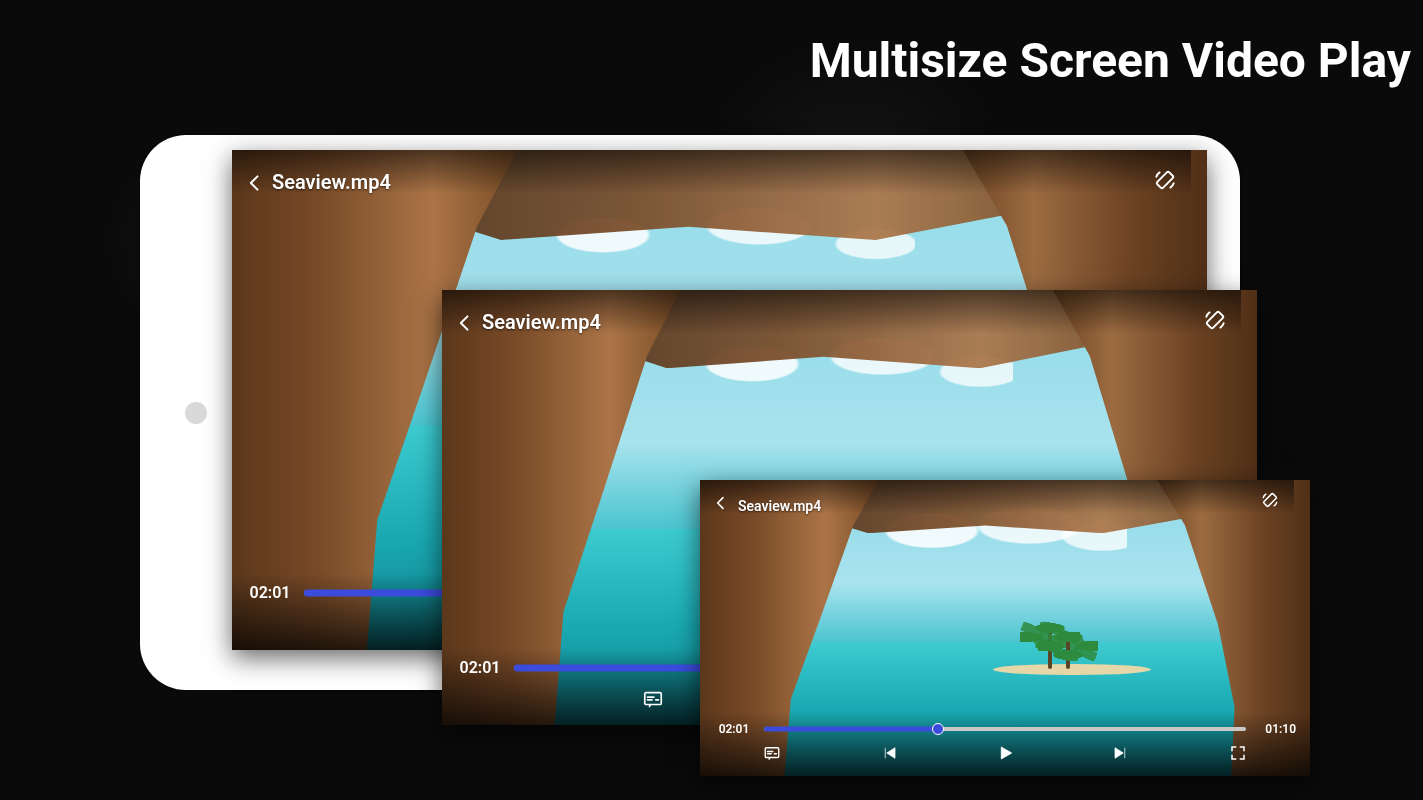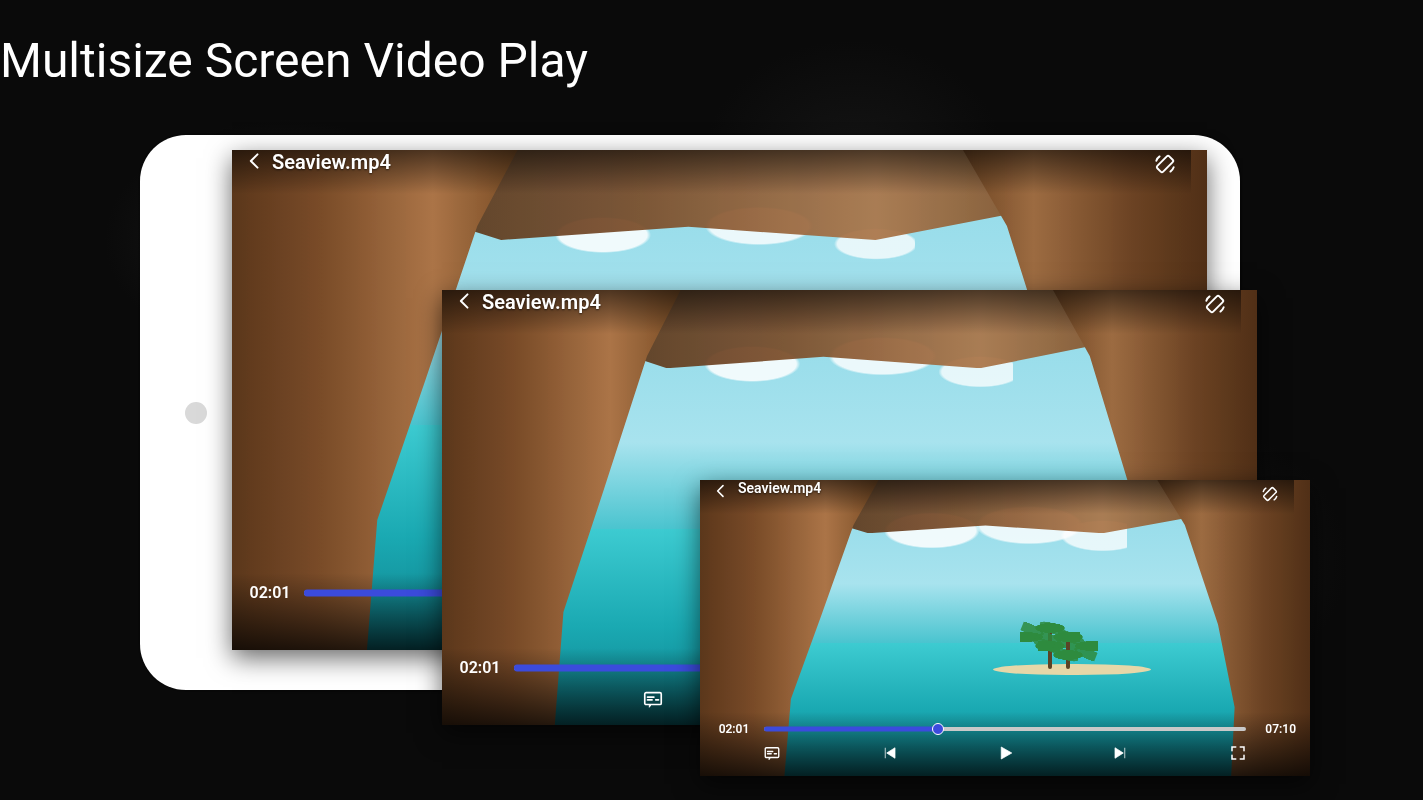--- a/index.html
+++ b/index.html
@@ -6,22 +6,22 @@
     body {
       width:1423px; height:800px;
       background:
         radial-gradient(ellipse 300px 200px at 20% 30%, rgba(40,40,40,.6), transparent 60%),
         radial-gradient(ellipse 350px 250px at 80% 70%, rgba(35,35,35,.5), transparent 60%),
         radial-gradient(ellipse 250px 200px at 60% 20%, rgba(30,30,30,.5), transparent 60%),
         #0a0a0a;
       overflow:hidden; position:relative;
     }
     .heading {
-      position:absolute; top:32px; left:0; right:4px; text-align:left;
-      color:#fff; font-size:48px; font-weight:400;
+      position:absolute; top:32px; left:0; right:12px; text-align:right;
+      color:#fff; font-size:48px; font-weight:700;
     }
     
     .phone {
       position:absolute; left:140px; top:135px; width:1100px; height:555px;
       background:#fff; border-radius:46px;
       box-shadow:0 0 0 2px rgba(0,0,0,.1);
     }
     .phone-cam {
       position:absolute; left:45px; top:50%; transform:translateY(-50%);
       width:22px; height:22px; border-radius:50%; background:#d9d9d9;
@@ -69,21 +69,21 @@
       clip-path:polygon(0 0, 100% 0, 82% 18%, 68% 40%, 55% 60%, 52% 80%, 70% 100%, 0 100%); }
     .rock-right { right:-6%; top:-10%; width:34%; height:140%;
       background:linear-gradient(270deg,#3e2512,#6c4527 40%,#9b6c44 70%,#5e3a1c);
       clip-path:polygon(100% 0, 0 0, 22% 18%, 38% 42%, 46% 62%, 44% 82%, 28% 100%, 100% 100%); }
     .rock-top   { left:10%; right:10%; top:-4%; height:22%;
       clip-path:polygon(0 0,100% 0,92% 70%,70% 100%,46% 88%,22% 100%,6% 64%); opacity:.92; }
 
     
     .topbar {
       position:absolute; top:0; left:0; right:16px; height:44px;
-      display:flex; align-items:flex-start; padding:0 12px; color:#fff;
+      display:flex; align-items:flex-end; padding:0 12px; color:#fff;
       background:linear-gradient(rgba(0,0,0,.55), transparent);
     }
     .small .topbar { height:34px; padding:0 10px; }
     .back { width:22px; height:22px; display:inline-flex; align-items:center; justify-content:center; cursor:pointer;}
     .title { margin-left:6px; font-size:20px; font-weight:600; text-shadow:0 1px 2px rgba(0,0,0,.6);}
     .small .title{ font-size:14px; }
     .spacer { flex:1; }
     .rotate { width:28px; height:28px; display:inline-flex; align-items:center; justify-content:center; cursor:pointer;}
     .small .rotate svg{ width:20px;height:20px;}
 
@@ -249,21 +249,21 @@
     </span>
   </div>
   <div class="bottombar">
     <div class="seek-row">
       <span class="time">02:01</span>
       <div class="seek">
         <div class="seek-track"></div>
         <div class="seek-fill" style="width:36%"></div>
         <div class="seek-thumb" style="left:36%"></div>
       </div>
-      <span class="time" style="text-align:right">07:10</span>
+      <span class="time" style="text-align:right">01:10</span>
     </div>
     <div class="controls-row">
       <span class="ctl">
         <svg viewBox="0 0 24 24">
             <rect x="3" y="5" width="18" height="13" rx="1.5" fill="none" stroke="#fff" stroke-width="1.8"></rect>
             <path d="M6 10h7M6 13h5M15 13h3" stroke="#fff" stroke-width="1.8" stroke-linecap="round"></path>
             <path d="M10 18l-2 3v-3" fill="#fff"></path>
           </svg>
       </span>
       <span class="ctl">

